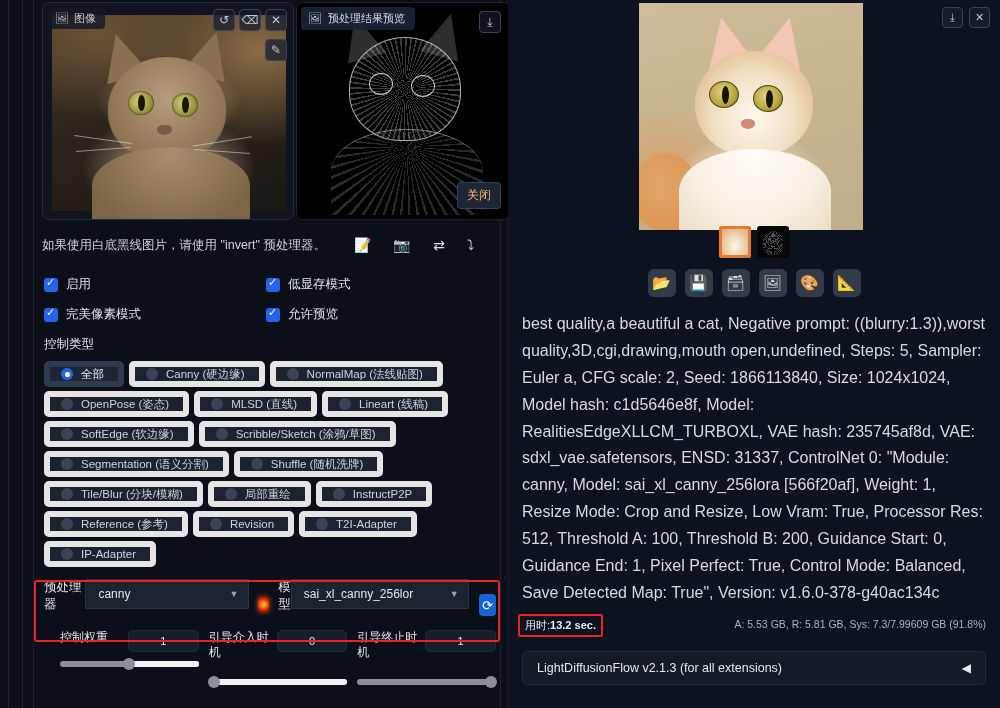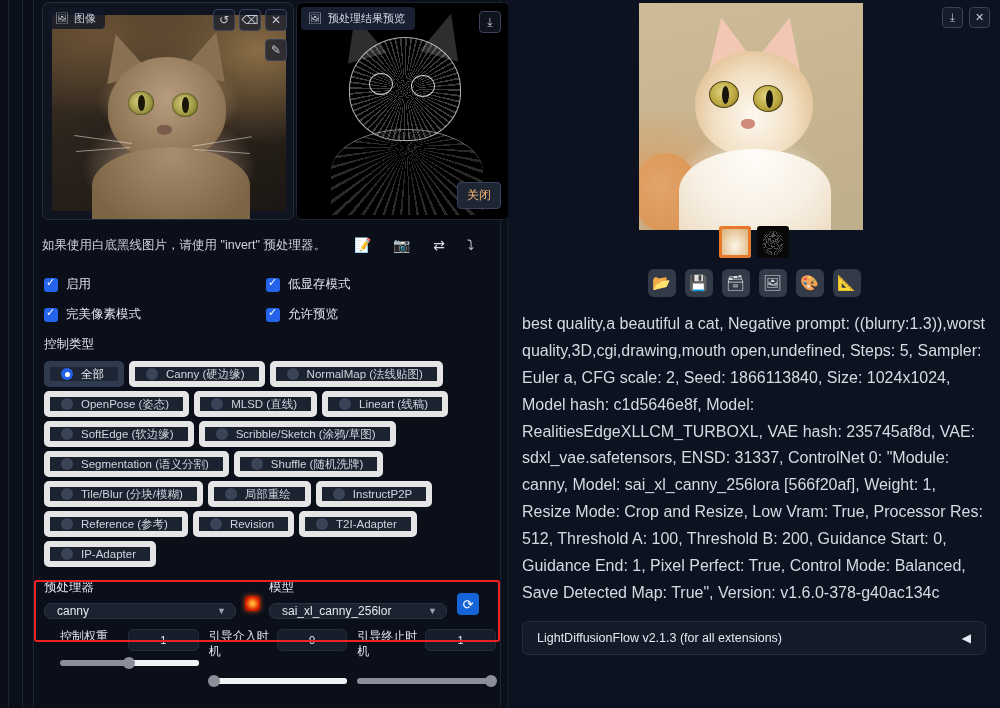--- a/index.html
+++ b/index.html
@@ -123,24 +123,24 @@
   .chip.active .rad::after { content:""; position:absolute; left:3.5px; top:3.5px; width:5px; height:5px; border-radius:50%; background:#fff; }
 
   
   .redbox {
     position:absolute; left:34px; top:580px; width:466px; height:62px;
     border:2px solid #ee2222; border-radius:3px; pointer-events:none; z-index:5;
   }
 
   
   .pm-row { margin: 12px 0 0 6px; display:flex; align-items:flex-end; gap:0; }
-  .pm-col { display:flex; flex-direction:column; }
+  .pm-col { display:flex; flex-direction:row; }
   .pm-label { font-size:12.5px; color:#e2e6ee; margin-bottom:7px; }
   .select {
-    height:16px; border-radius:7px; background:#1b2230; border:1px solid #2a3243;
+    height:30px; border-radius:1px; background:#1b2230; border:1px solid #2a3243;
     display:flex; align-items:center; justify-content:space-between;
     padding:0 9px 0 12px; font-size:12px; color:#e4e8f0; cursor:pointer;gap:36px;
   }
   .select .caret { font-size:9px; color:#9aa3b4; }
   .sel-pre { width:192px; }
   .sel-model { width:178px; }
   .sel-model .txt { overflow:hidden; text-overflow:clip; white-space:nowrap; width:130px; }
   .red-dot {
     width:15px; height:15px; margin: 0 9px 8px 9px; border-radius:3px;
     background: radial-gradient(circle at 50% 50%, #ffd34d 0%, #ff7a1a 32%, #d11b00 66%, #7a0f00 100%);
@@ -494,20 +494,26 @@
       <div class="act">🗃</div>
       <div class="act">🖼</div>
       <div class="act">🎨</div>
       <div class="act">📐</div>
     </div>
 
     <div class="info">best quality,a beautiful a cat,
 Negative prompt: ((blurry:1.3)),worst quality,3D,cgi,drawing,mouth open,undefined,
 Steps: 5, Sampler: Euler a, CFG scale: 2, Seed: 1866113840, Size: 1024x1024, Model hash: c1d5646e8f, Model: RealitiesEdgeXLLCM_TURBOXL, VAE hash: 235745af8d, VAE: sdxl_vae.safetensors, ENSD: 31337, ControlNet 0: "Module: canny, Model: sai_xl_canny_256lora [566f20af], Weight: 1, Resize Mode: Crop and Resize, Low Vram: True, Processor Res: 512, Threshold A: 100, Threshold B: 200, Guidance Start: 0, Guidance End: 1, Pixel Perfect: True, Control Mode: Balanced, Save Detected Map: True", Version: v1.6.0-378-g40ac134c</div>
 
+    <div class="stat-row">
+      <div class="time-badge">
+        <span>用时:</span><b>13.2 sec.</b>
+      </div>
+      <div class="mem">A: 5.53 GB, R: 5.81 GB, Sys: 7.3/7.99609 GB (91.8%)</div>
+    </div>
 
     <div class="ext-bar">
       <span>LightDiffusionFlow v2.1.3 (for all extensions)</span>
       <span class="arrow">◀</span>
     </div>
 
   </div>
 </div>
 
 </body></html>

